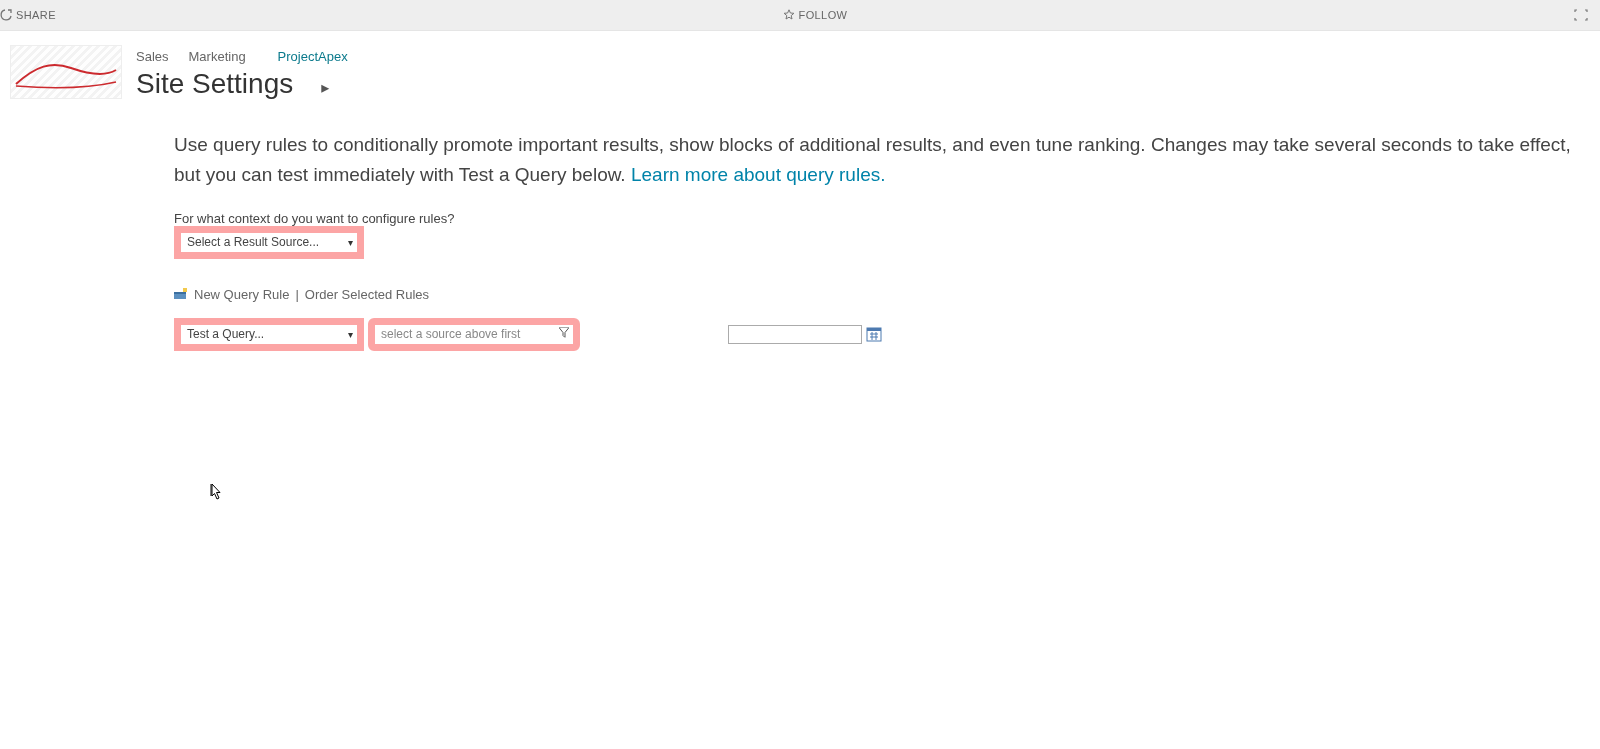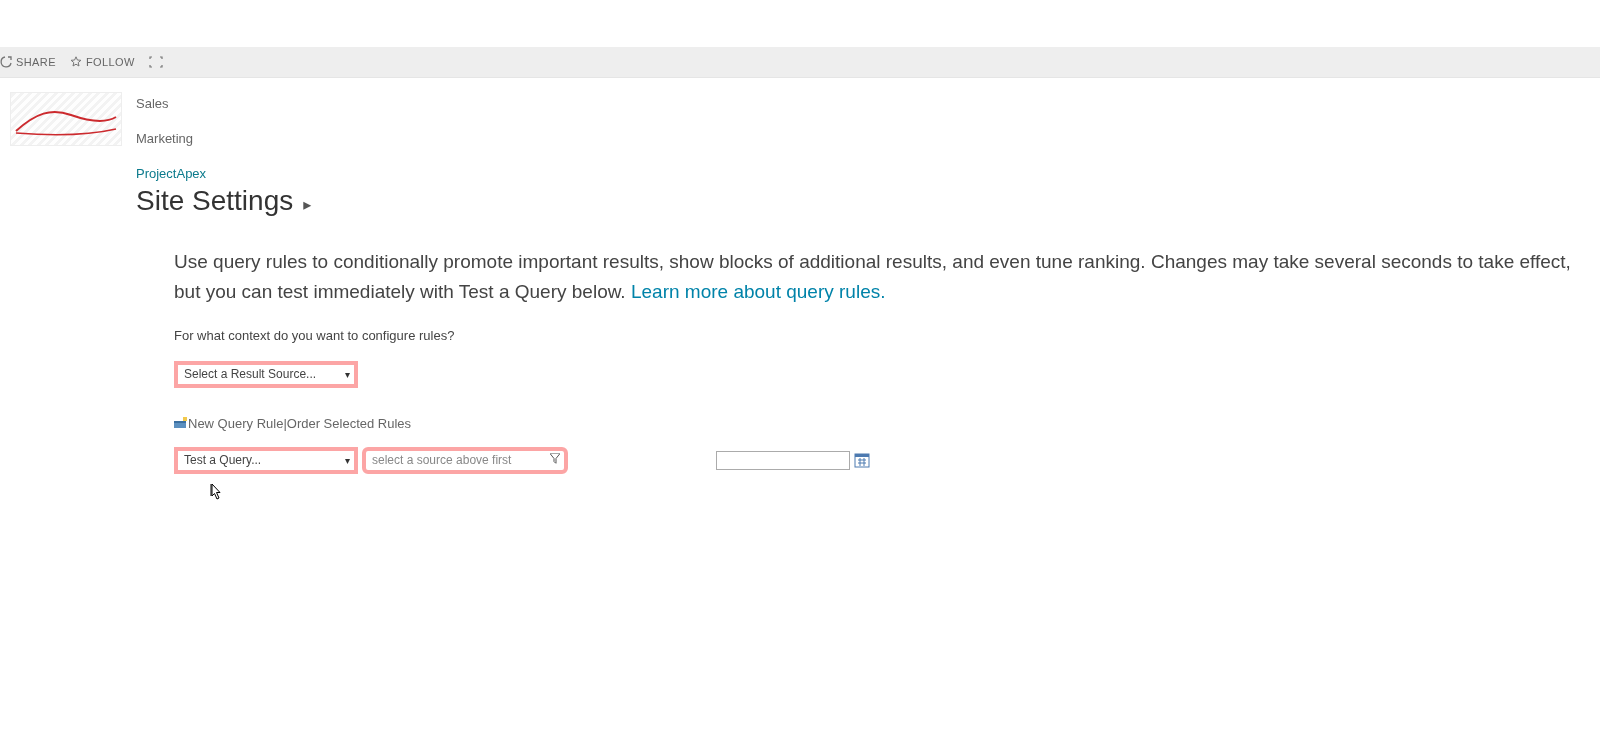--- a/index.html
+++ b/index.html
@@ -11,27 +11,26 @@
     background: #ffffff;
     width: 1600px;
   }
 
   
   .ribbon {
     height: 30px;
     background: #eeeeee;
     border-bottom: 1px solid #e5e5e5;
     display: flex;
-    justify-content: flex-start;
+    justify-content: space-between;
     align-items: center;
     padding-right: 12px;
     gap: 14px;
     color: #666;
     font-size: 11px;
-    margin-top: 47px;
   }
   .ribbon-item {
     display: flex;
     align-items: center;
     gap: 4px;
     cursor: pointer;
     letter-spacing: 0.4px;
   }
   .ribbon-item svg { display: block; }
 
@@ -66,38 +65,38 @@
 
   .header-content {
     flex: 1;
     padding-top: 4px;
   }
   .top-nav {
     display: flex;
     gap: 20px;
     font-size: 13px;
     margin-bottom: 4px;
-    flex-direction: column;
   }
   .top-nav span {
     color: #666;
     cursor: pointer;
   }
   .top-nav span.selected {
     color: #0b7a8c;
     font-weight: 500;
+    margin-left: 12px;
   }
 
   .page-title {
     font-size: 28px;
     font-weight: 200;
     color: #333;
     display: flex;
     align-items: baseline;
-    gap: 8px;
+    gap: 26px;
     margin-top: 2px;
   }
   .page-title .current {
     color: #333;
   }
   .page-title .chev {
     font-size: 16px;
     color: #555;
     font-weight: 400;
     margin: 0 2px;
@@ -114,50 +113,51 @@
     margin-bottom: 20px;
     line-height: 1.6;
   }
   .intro a {
     color: #0083a9;
     text-decoration: none;
   }
 
   .context-label {
     font-size: 13px;
-    margin-bottom: 18px;
+    margin-bottom: 0;
   }
 
   .select-box {
     display: inline-block;
     width: 164px;
     height: 19px;
     line-height: 19px;
     padding: 0 6px;
-    border: 4px solid #fca5a5;
+    border: 7px solid #fca5a5;
     background: #fff;
     font-size: 12px;
     color: #444;
     position: relative;
     cursor: pointer;
   }
   .select-box .caret {
     position: absolute;
     right: 4px;
     top: 50%;
     transform: translateY(-50%);
     font-size: 10px;
     color: #333;
   }
 
   .toolbar {
     margin-top: 28px;
     font-size: 13px;
     display: flex;
     align-items: center;
+    gap: 6px;
   }
   .toolbar-icon {
     width: 14px;
     height: 12px;
     display: inline-block;
   }
   .toolbar a {
     color: #666;
     text-decoration: none;
   }

